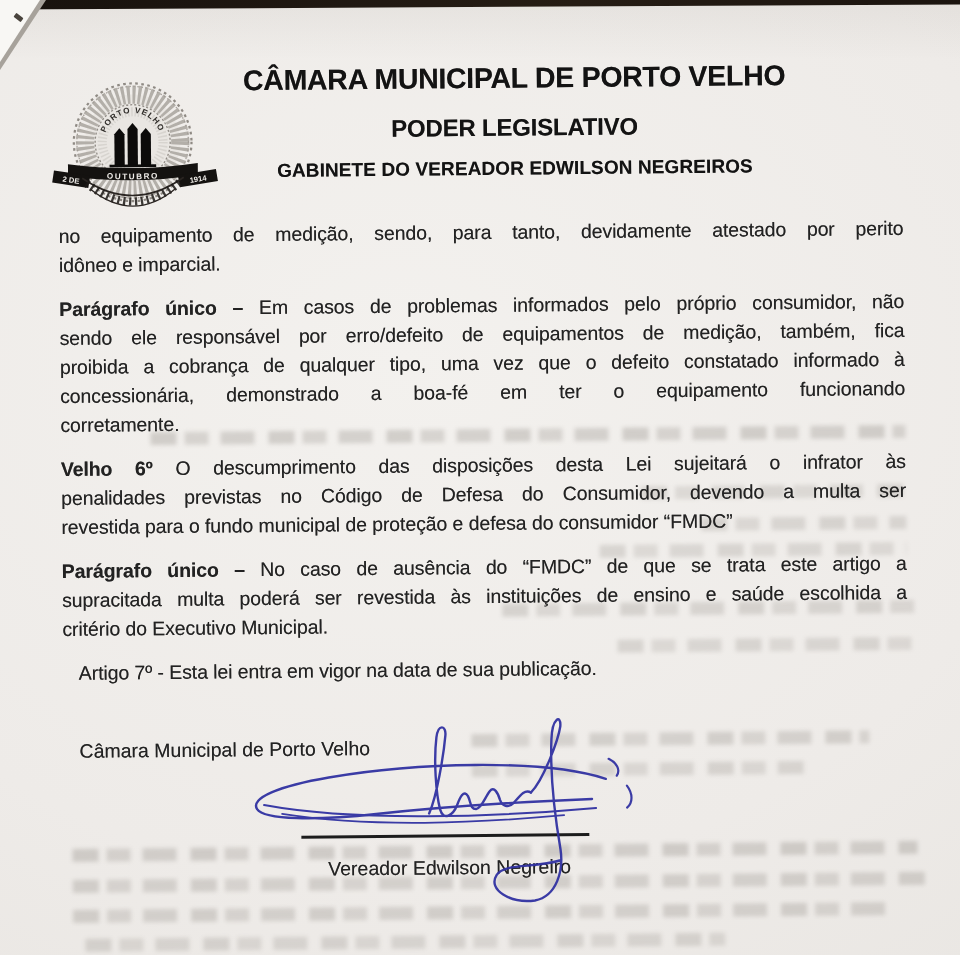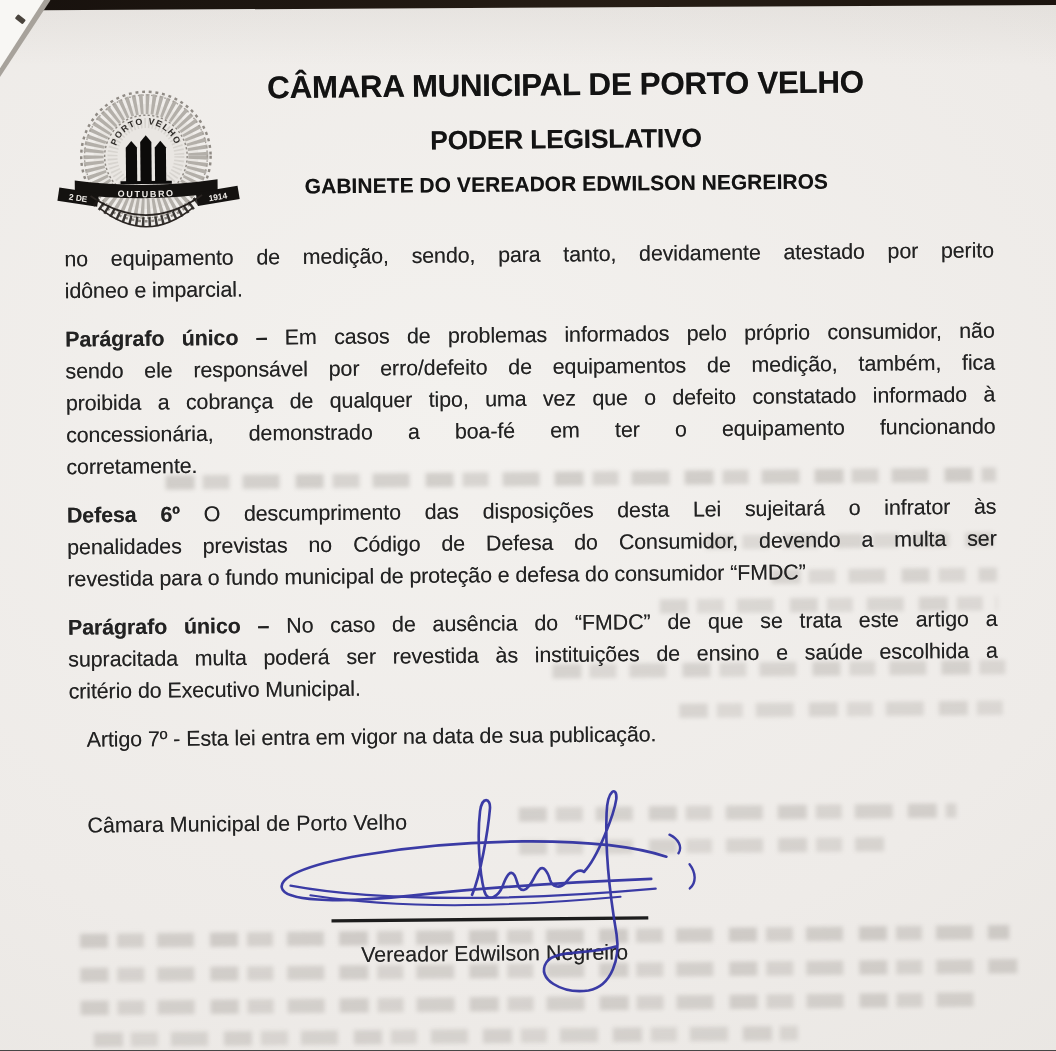--- a/index.html
+++ b/index.html
@@ -141,21 +141,21 @@
           <div class="line">idôneo e imparcial.</div>
         </div>
         <div class="para">
           <div class="line just"><span class="b">Parágrafo único –</span> Em casos de problemas informados pelo próprio consumidor, não</div>
           <div class="line just">sendo ele responsável por erro/defeito de equipamentos de medição, também, fica</div>
           <div class="line just">proibida a cobrança de qualquer tipo, uma vez que o defeito constatado informado à</div>
           <div class="line just">concessionária, demonstrado a boa-fé em ter o equipamento funcionando</div>
           <div class="line">corretamente.</div>
         </div>
         <div class="para">
-          <div class="line just"><span class="b">Defesa 6º</span> O descumprimento das disposições desta Lei sujeitará o infrator às</div>
+          <div class="line just"><span class="b">Velho 6º</span> O descumprimento das disposições desta Lei sujeitará o infrator às</div>
           <div class="line just">penalidades previstas no Código de Defesa do Consumidor, devendo a multa ser</div>
           <div class="line">revestida para o fundo municipal de proteção e defesa do consumidor “FMDC”</div>
         </div>
         <div class="para">
           <div class="line just"><span class="b">Parágrafo único –</span> No caso de ausência do “FMDC” de que se trata este artigo a</div>
           <div class="line just">supracitada multa poderá ser revestida às instituições de ensino e saúde escolhida a</div>
           <div class="line">critério do Executivo Municipal.</div>
         </div>
         <div class="para indent">
           <div class="line">Artigo 7º - Esta lei entra em vigor na data de sua publicação.</div>

